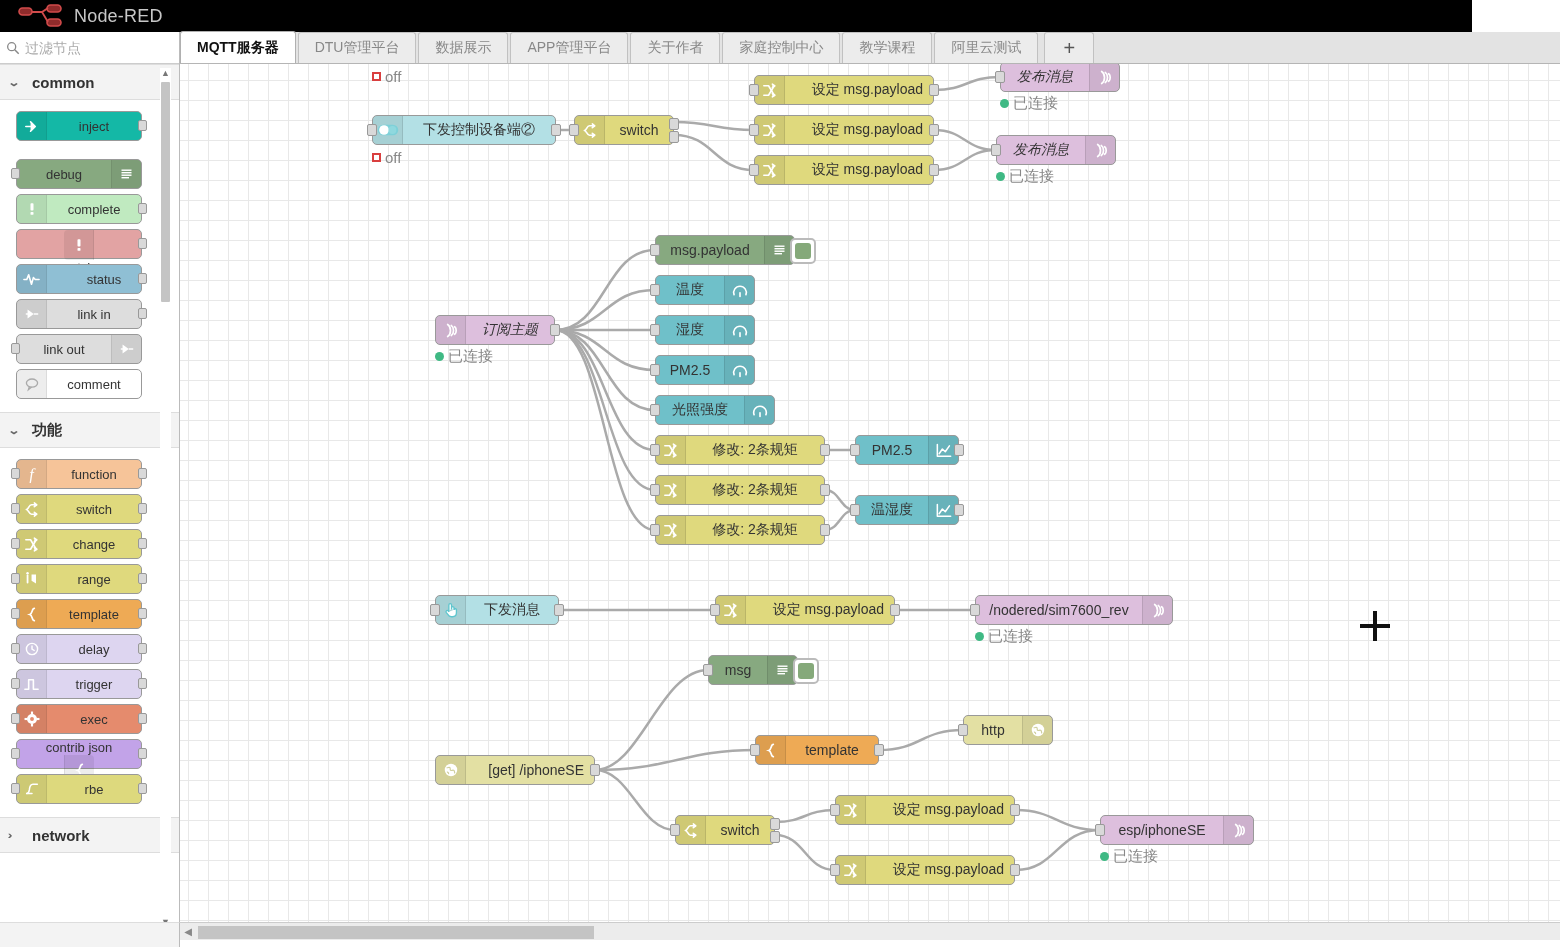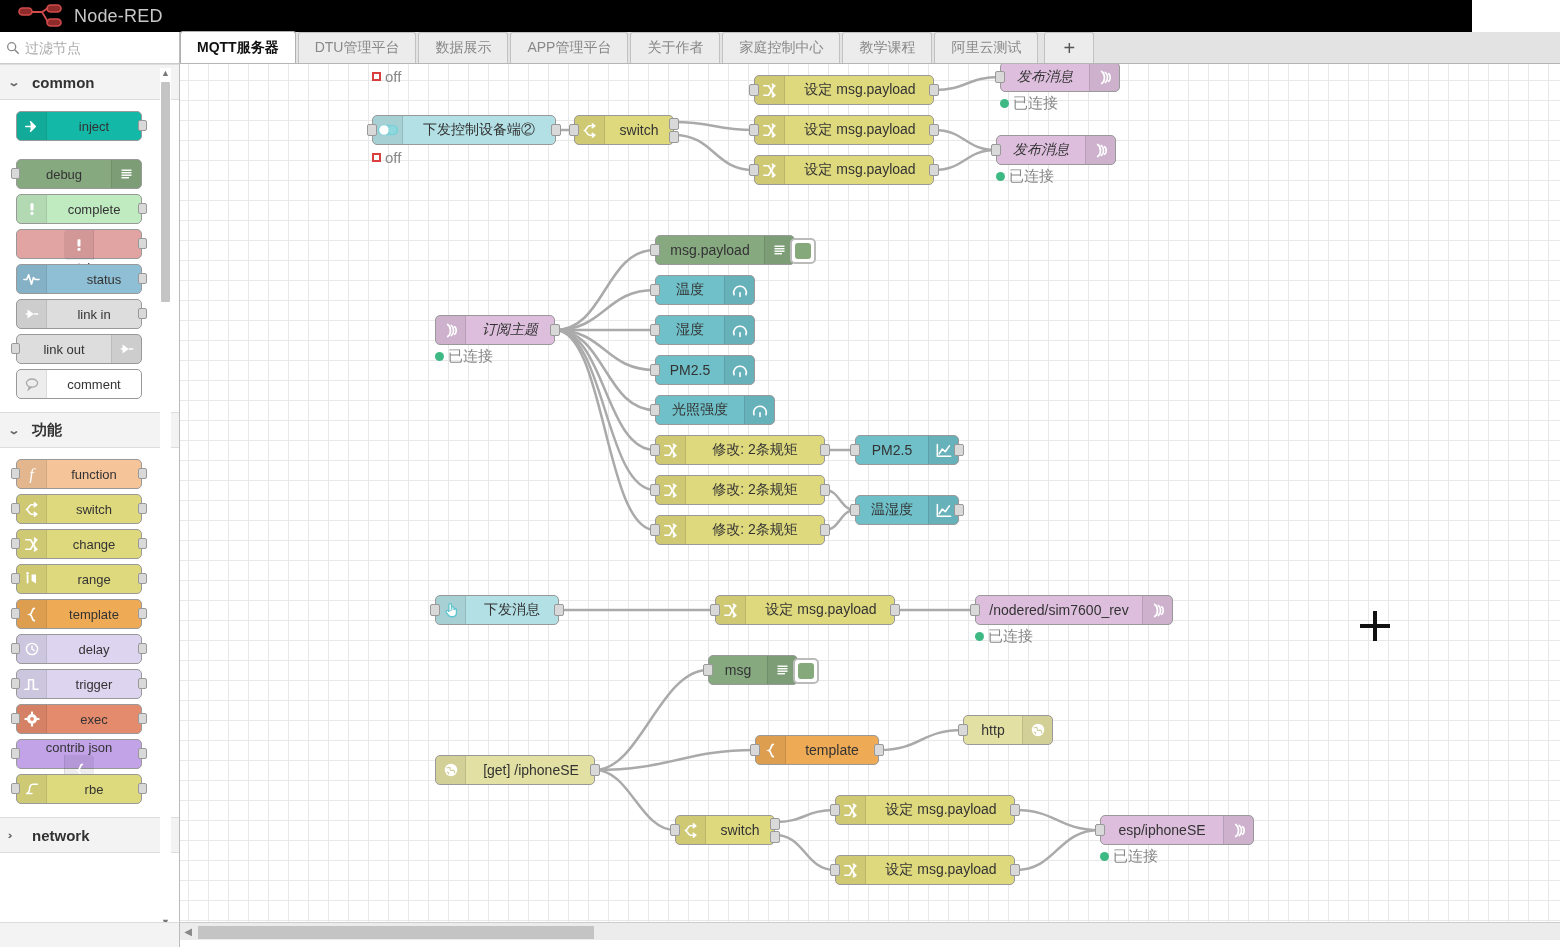--- a/index.html
+++ b/index.html
@@ -175,21 +175,21 @@
     background: rgba(0,0,0,.07);
     border-radius: 4px 0 0 4px;
     border-right: 1px solid rgba(0,0,0,.1);
   }
   .node .ic.r {
     border-radius: 0 4px 4px 0;
     border-right: 0; border-left: 1px solid rgba(0,0,0,.1);
   }
   .node .nlbl { flex: 1; text-align: center; padding: 0 10px; }
   .node .nlbl.ital { font-style: italic; }
-  .node .nlbl.lft { text-align: center; padding-left: 12px; }
+  .node .nlbl.lft { text-align: right; padding-left: 12px; }
   .node .port {
     position: absolute; width: 10px; height: 12px;
     background: #d9d9d9; border: 1px solid #999; border-radius: 2px;
     top: 8px;
   }
   .node .port.in  { left: -6px; }
   .node .port.out { right: -6px; }
   .node .port.o1  { right: -6px; top: 2px; }
   .node .port.o2  { right: -6px; top: 15px; }
 

